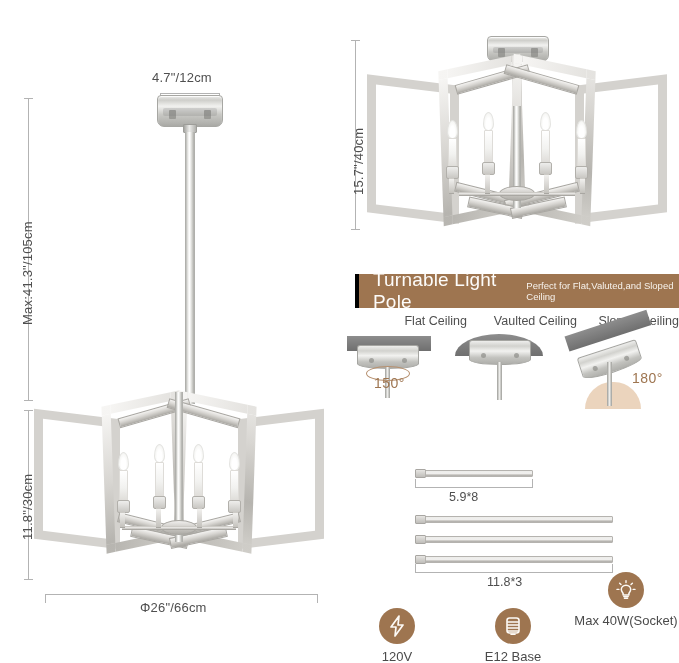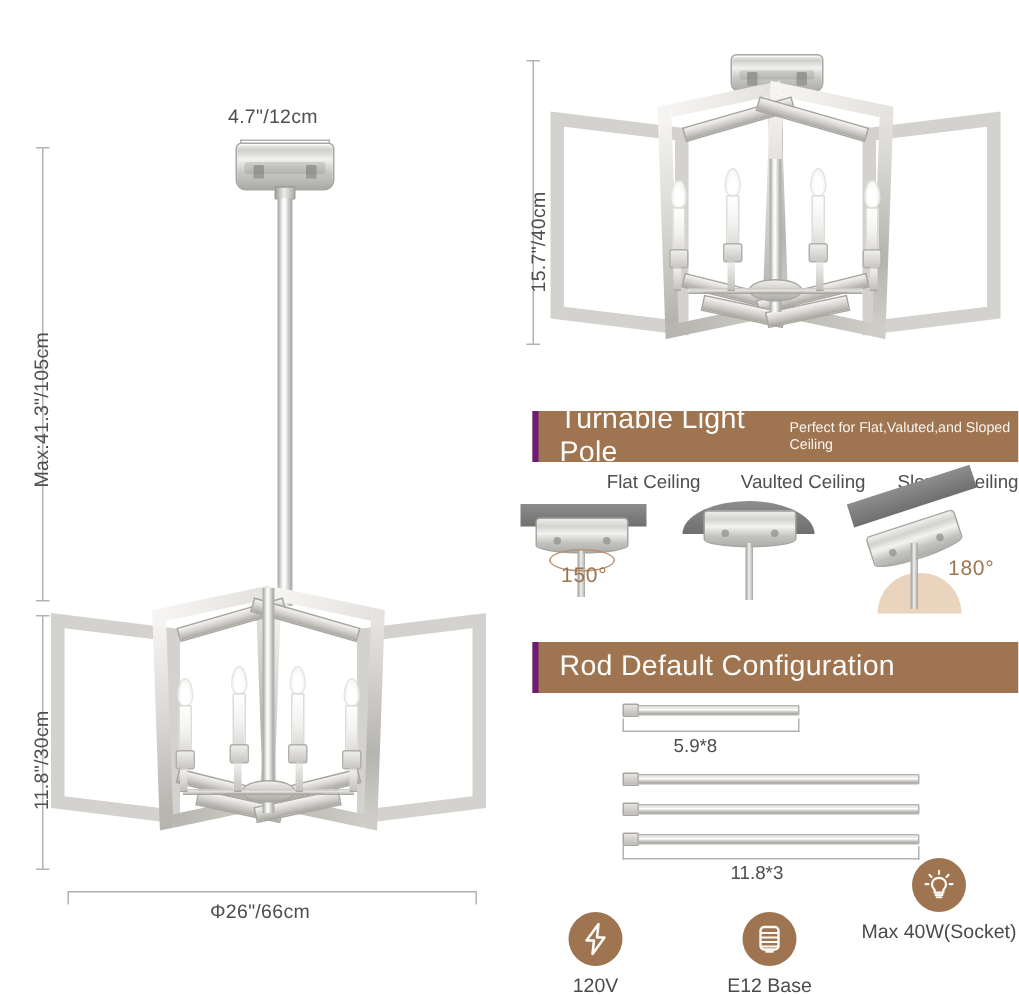--- a/index.html
+++ b/index.html
@@ -116,21 +116,21 @@
 
   
   #right-col { position: absolute; left: 345px; top: 0; width: 334px; height: 663px; }
 
   .section-bar {
     position: absolute; left: 10px; right: 0;
     height: 34px;
     background: #9e7550;
     display: flex; align-items: center;
     padding-left: 14px;
-    border-left: 4px solid #701a75;
+    border-left: 4px solid #000000;
   }
   .section-bar .title {
     color: #fdfcfa; font-size: 19px; letter-spacing: .2px;
   }
   .section-bar .subtitle {
     color: #f7f2ec; font-size: 9.5px; margin-left: 10px; padding-bottom: 1px;
   }
 
   .ceil-label {
     position: absolute; font-size: 12.5px; color: #4f4f4f; text-align: right;
@@ -376,23 +376,20 @@
       <div class="mini-canopy" style="left:234px; top:348px; width:62px; height:25px;
                   transform: rotate(-18deg);">
         <div class="mc-screw" style="left:11px; top:12px;"></div>
         <div class="mc-screw" style="right:11px; top:12px;"></div>
       </div>
       <div class="arc-fan" style="left:240px; top:382px; width:56px; height:27px;"></div>
       <div class="mini-stem" style="left:262px; top:362px; height:44px;"></div>
       <div class="deg-label" style="left:287px; top:370px;">180°</div>
     </div>
 
-    <div class="section-bar" style="top:428px;">
-      <span class="title">Rod Default Configuration</span>
-    </div>
 
     <div>
       <div class="rod-end" style="left:70px; top:469px;"></div>
       <div class="rod" style="left:80px; top:470px; width:108px;"></div>
       <div class="dimline-h" style="left:70px; top:487px; width:118px;"></div>
       <div class="tick-v" style="left:70px; top:479px;"></div>
       <div class="tick-v" style="left:187px; top:479px;"></div>
       <div class="rod-measure-label" style="left:104px; top:490px;">5.9*8</div>
     </div>
 

